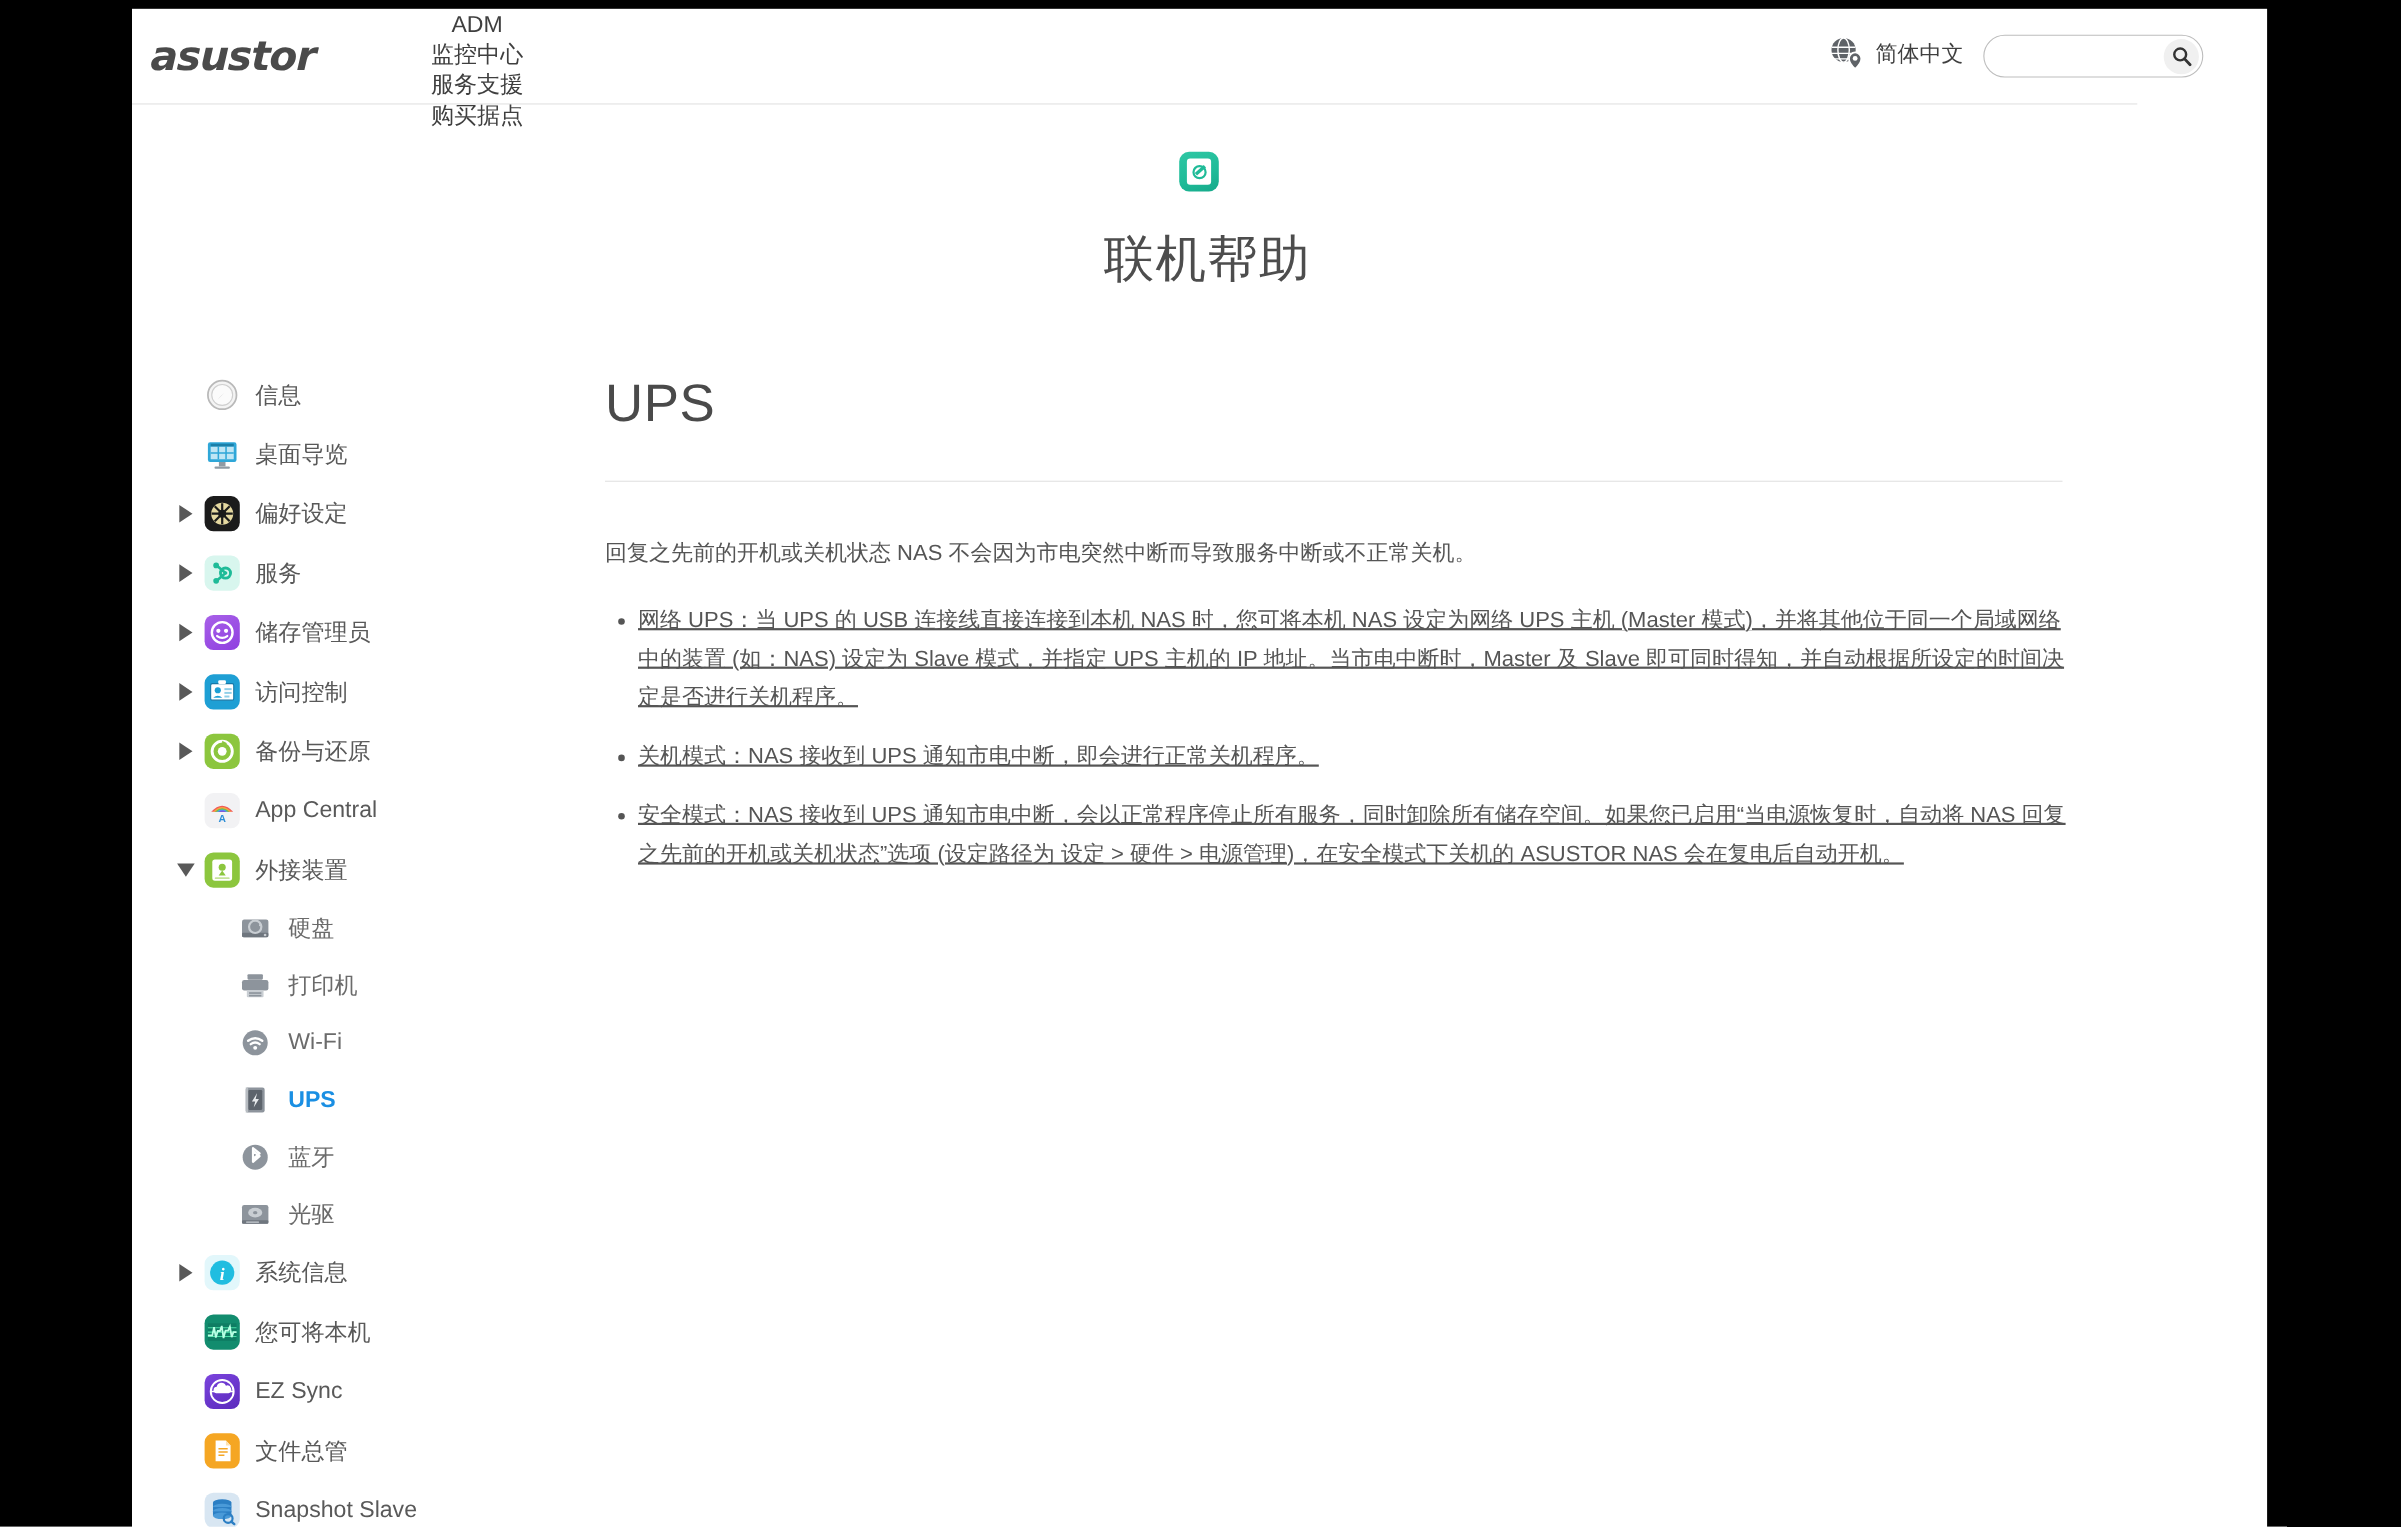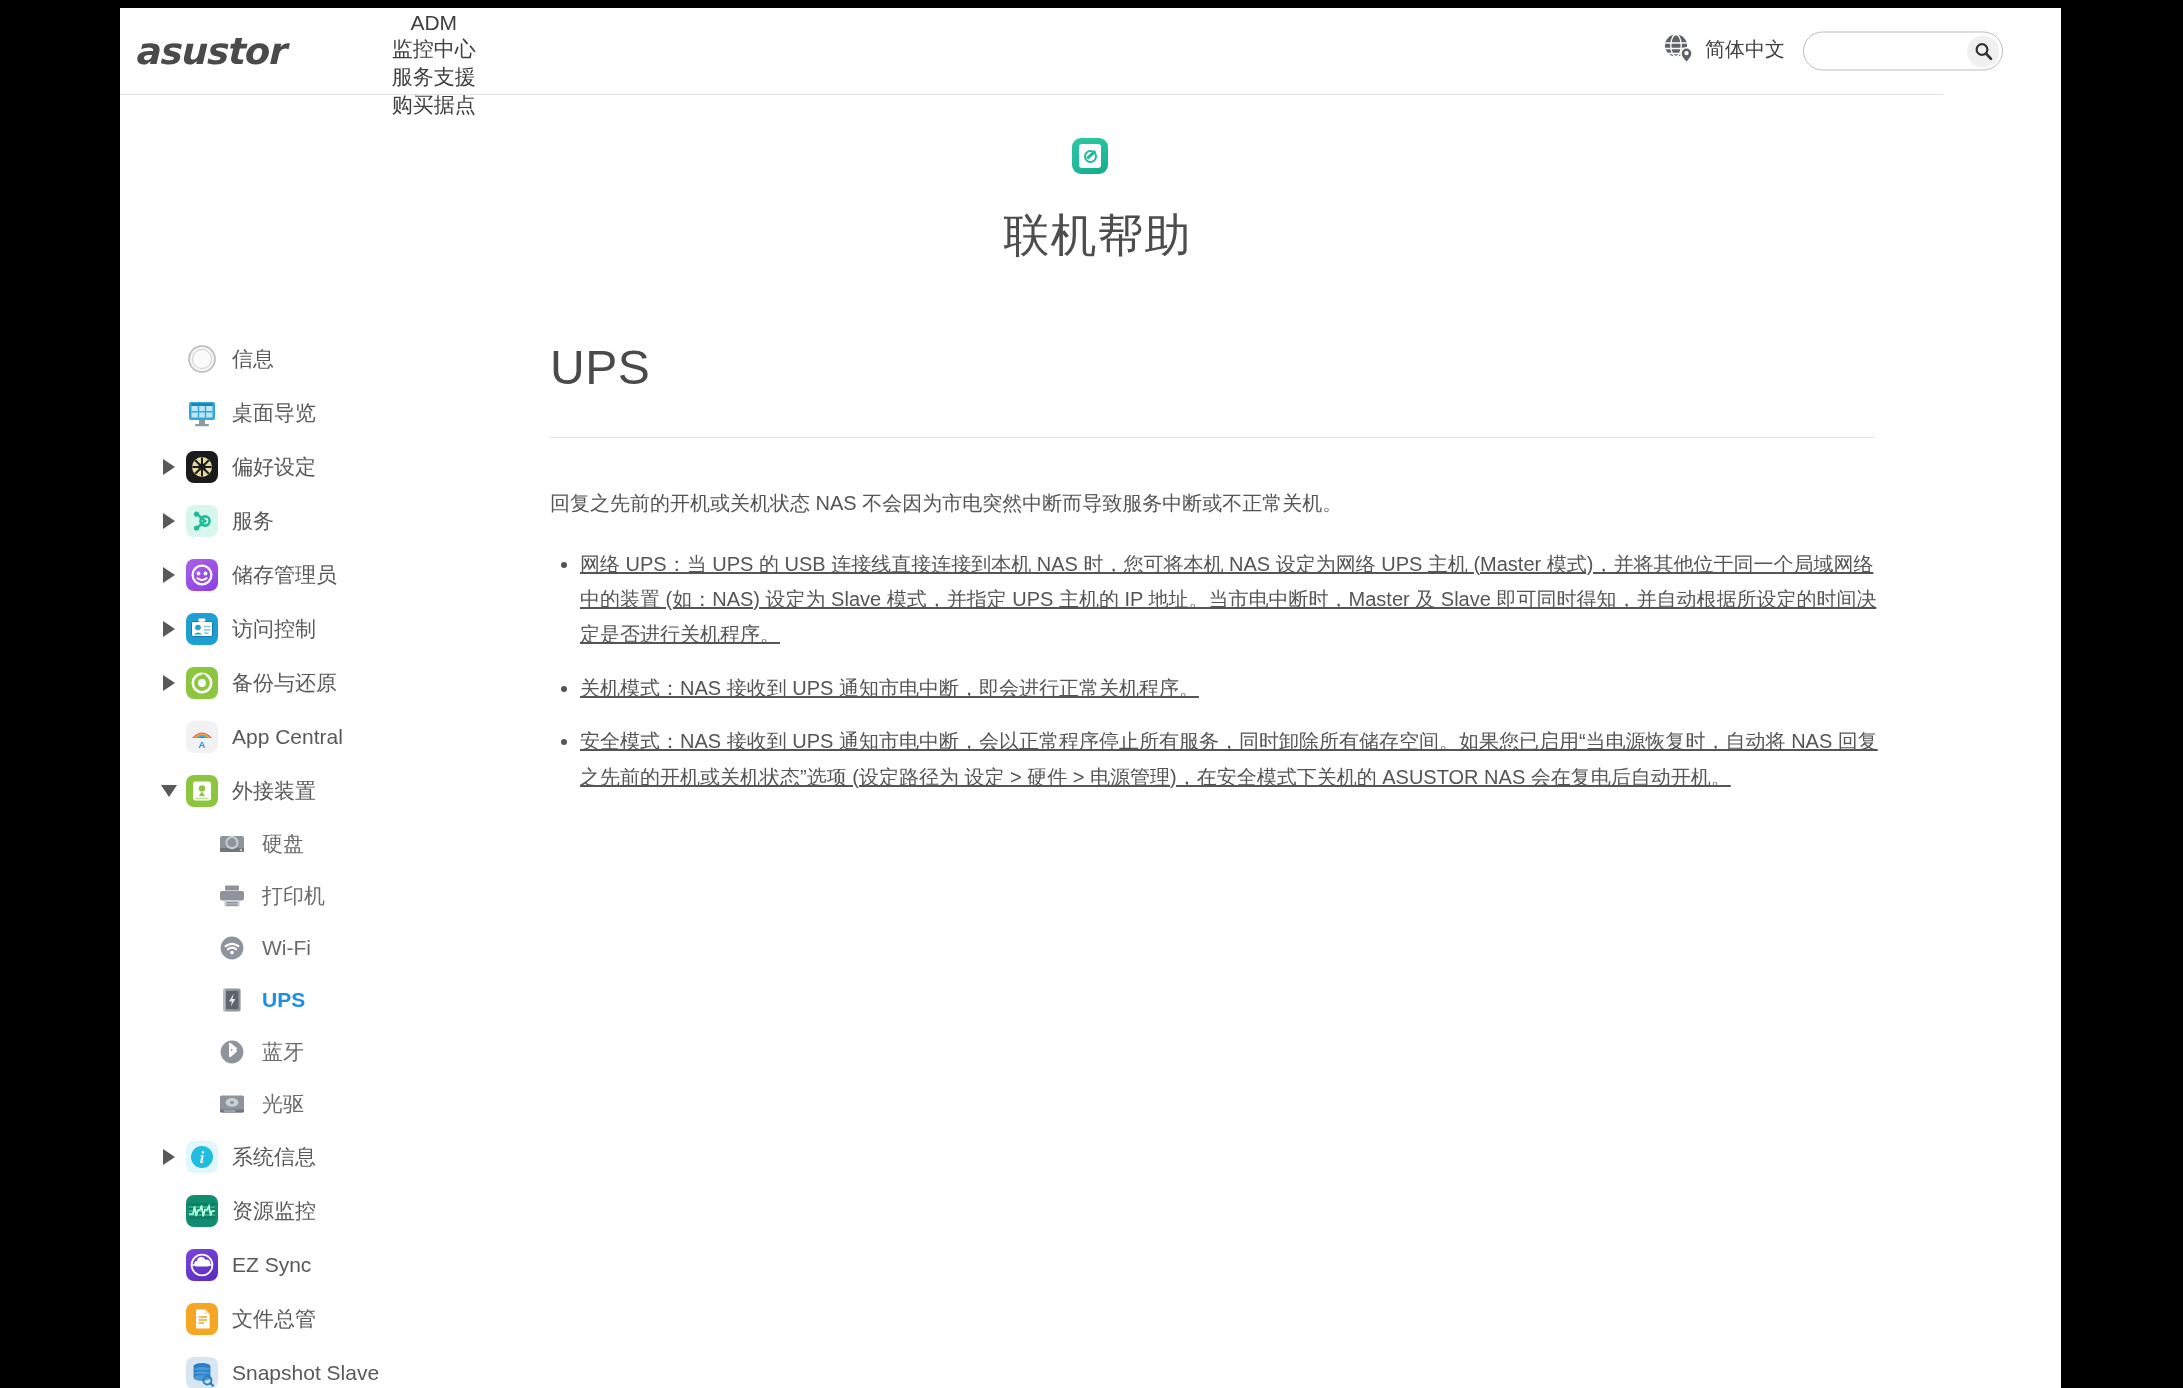--- a/index.html
+++ b/index.html
@@ -451,21 +451,21 @@
           <svg width="28" height="28" viewBox="0 0 28 28">
             <rect x="1" y="6" width="26" height="16" fill="#0f7d63"></rect>
             <g stroke="#4ce0a8" stroke-width="1">
               <line x1="1" y1="10" x2="27" y2="10"></line>
               <line x1="1" y1="14" x2="27" y2="14"></line>
               <line x1="1" y1="18" x2="27" y2="18"></line>
             </g>
             <path d="M1 17 L5 17 L6.6 9.5 L8.2 19 L10 13 L12 13 L13.6 8.4 L15.2 19.4 L17 12.6 L19.4 12.6 L21 9 L22.6 18.6 L24.2 14 L27 14" stroke="#b9ffe4" stroke-width="1.6" fill="none"></path>
           </svg>
         </span>
-        <span class="side-label">资源监控</span>
+        <span class="side-label">您可将本机</span>
       </div>
 
       <div class="side-row">
         <span class="arrow spacer"></span>
         <span class="side-icon" style="background:linear-gradient(150deg,#7b44dd,#5b2bbd);">
           <svg width="28" height="28" viewBox="0 0 28 28">
             <circle cx="14" cy="14" r="10.4" fill="none" stroke="#ffffff" stroke-width="1.8"></circle>
             <path d="M8.4 15.6 a3 3 0 0 1 .6 -5.9 a4.4 4.4 0 0 1 8.4 -1 a3.3 3.3 0 0 1 2.4 6.9 Z" fill="#ffffff"></path>
             <path d="M3.6 14 L24.4 14" stroke="#ffffff" stroke-width="1.5"></path>
           </svg>

